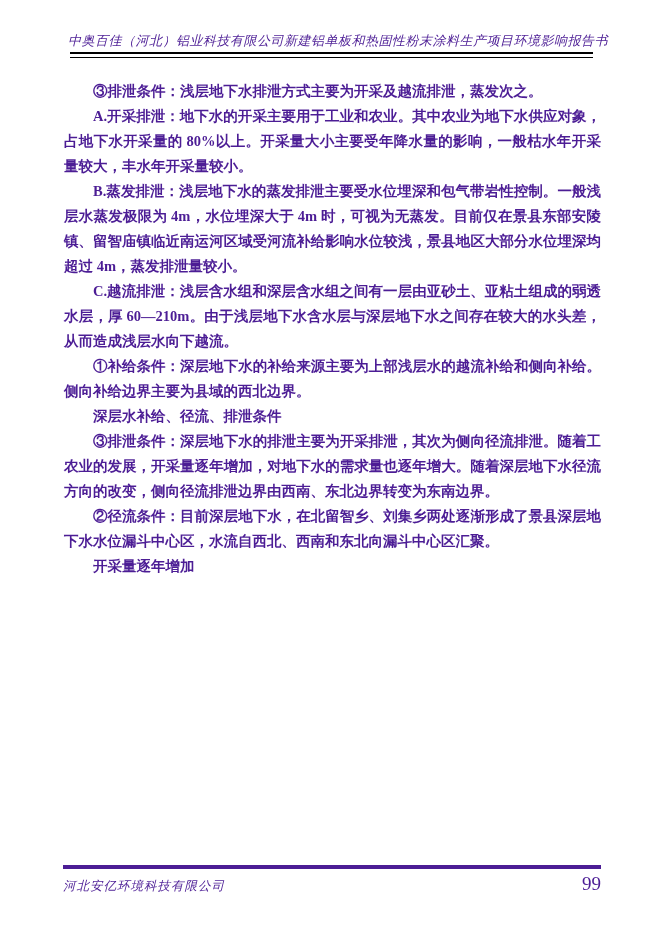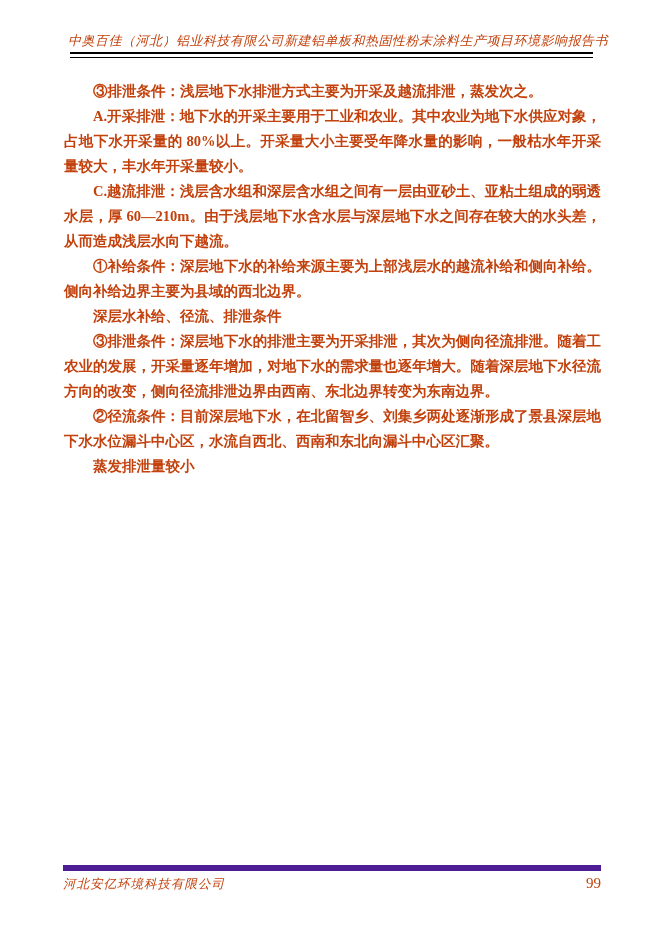--- a/index.html
+++ b/index.html
@@ -4,21 +4,21 @@
 <style>
   * { margin: 0; padding: 0; box-sizing: border-box; }
   html, body { background: #ffffff; }
   body { font-family: "Liberation Serif", "DejaVu Serif", serif; }
 
   .page {
     position: relative;
     width: 665px;
     height: 935px;
     background: #ffffff;
-    color: #c2410c;
+    color: #4c1d95;
     overflow: hidden;
   }
 
   
   .page-header {
     position: absolute;
     left: 68px;
     right: 68px;
     top: 31px;
     text-align: center;
@@ -55,56 +55,57 @@
     margin: 0;
     text-indent: 2em;
   }
 
   
   .page-footer {
     position: absolute;
     left: 63px;
     right: 64px;
     top: 865px;
-    border-top: 6px solid #4c1d95;
+    border-top: 4px solid #4c1d95;
     padding-top: 4px;
     display: flex;
     justify-content: space-between;
     align-items: baseline;
   }
   .footer-company {
     font-size: 12.5px;
     font-style: italic;          
     letter-spacing: 1px;
   }
   .footer-page-number {
-    font-size: 15px;
+    font-size: 19px;
     font-style: normal;
     margin-left: 42px;
   }
 </style>
 </head>
 <body>
 
 <div class="page">
 
   <div class="page-header">
     <span class="header-title">中奥百佳（河北）铝业科技有限公司新建铝单板和热固性粉末涂料生产项目环境影响报告书</span>
   </div>
   <div class="header-rule"></div>
 
   <div class="doc-body">
     <p>③排泄条件：浅层地下水排泄方式主要为开采及越流排泄，蒸发次之。</p>
     <p>A.开采排泄：地下水的开采主要用于工业和农业。其中农业为地下水供应对象，占地下水开采量的 80%以上。开采量大小主要受年降水量的影响，一般枯水年开采量较大，丰水年开采量较小。</p>
+    <p>B.蒸发排泄：浅层地下水的蒸发排泄主要受水位埋深和包气带岩性控制。一般浅层水蒸发极限为 4m，水位埋深大于 4m 时，可视为无蒸发。目前仅在景县东部安陵镇、留智庙镇临近南运河区域受河流补给影响水位较浅，景县地区大部分水位埋深均超过 4m，蒸发排泄量较小。</p>
     <p>C.越流排泄：浅层含水组和深层含水组之间有一层由亚砂土、亚粘土组成的弱透水层，厚 60—210m。由于浅层地下水含水层与深层地下水之间存在较大的水头差，从而造成浅层水向下越流。</p>
     <p>①补给条件：深层地下水的补给来源主要为上部浅层水的越流补给和侧向补给。侧向补给边界主要为县域的西北边界。</p>
     <p>深层水补给、径流、排泄条件</p>
     <p>③排泄条件：深层地下水的排泄主要为开采排泄，其次为侧向径流排泄。随着工农业的发展，开采量逐年增加，对地下水的需求量也逐年增大。随着深层地下水径流方向的改变，侧向径流排泄边界由西南、东北边界转变为东南边界。</p>
     <p>②径流条件：目前深层地下水，在北留智乡、刘集乡两处逐渐形成了景县深层地下水水位漏斗中心区，水流自西北、西南和东北向漏斗中心区汇聚。</p>
-    <p>蒸发排泄量较小</p>
+    <p>开采量逐年增加</p>
   </div>
 
   <div class="page-footer">
     <span class="footer-company">河北安亿环境科技有限公司</span>
     <span class="footer-page-number">99</span>
   </div>
 
 </div>
 
 </body></html>

